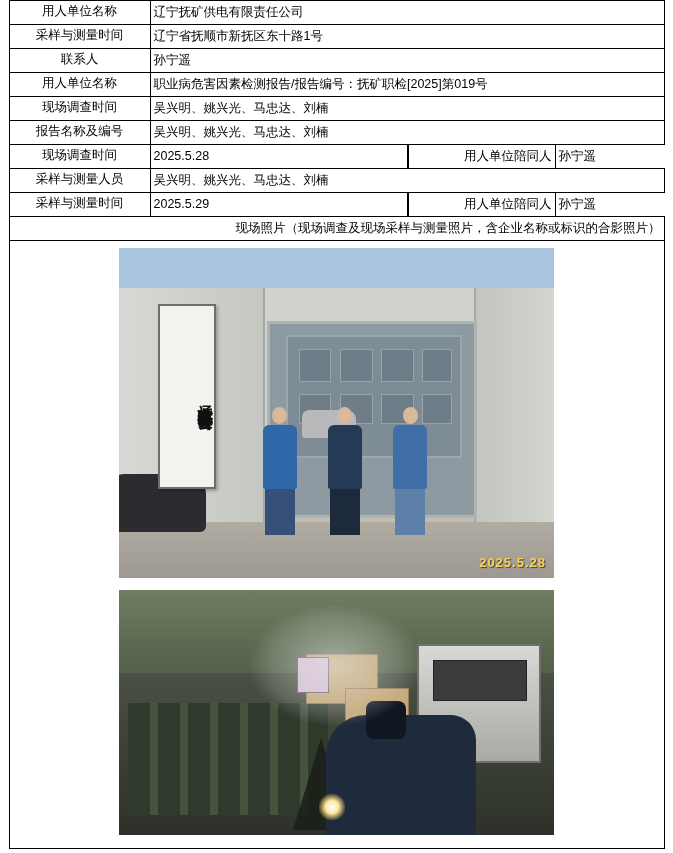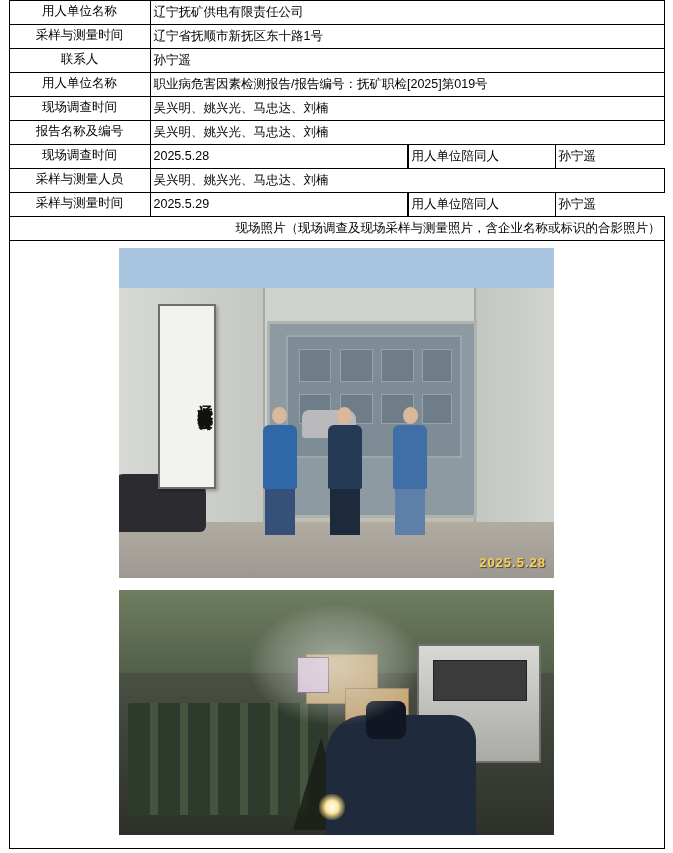--- a/index.html
+++ b/index.html
@@ -46,21 +46,21 @@
     text-align: center;
     width: 134px;
     white-space: nowrap;
     font-family: Liberation Mono, monospace;
   }
   td.value {
     text-align: left;
     padding-left: 5px;
   }
   td.sublabel {
-    text-align: left;
+    text-align: right;
     width: 140px;
     white-space: nowrap;
   }
   td.subvalue {
     text-align: left;
     padding-left: 5px;
     width: 110px;
   }
   td.photo-header {
     text-align: right;

